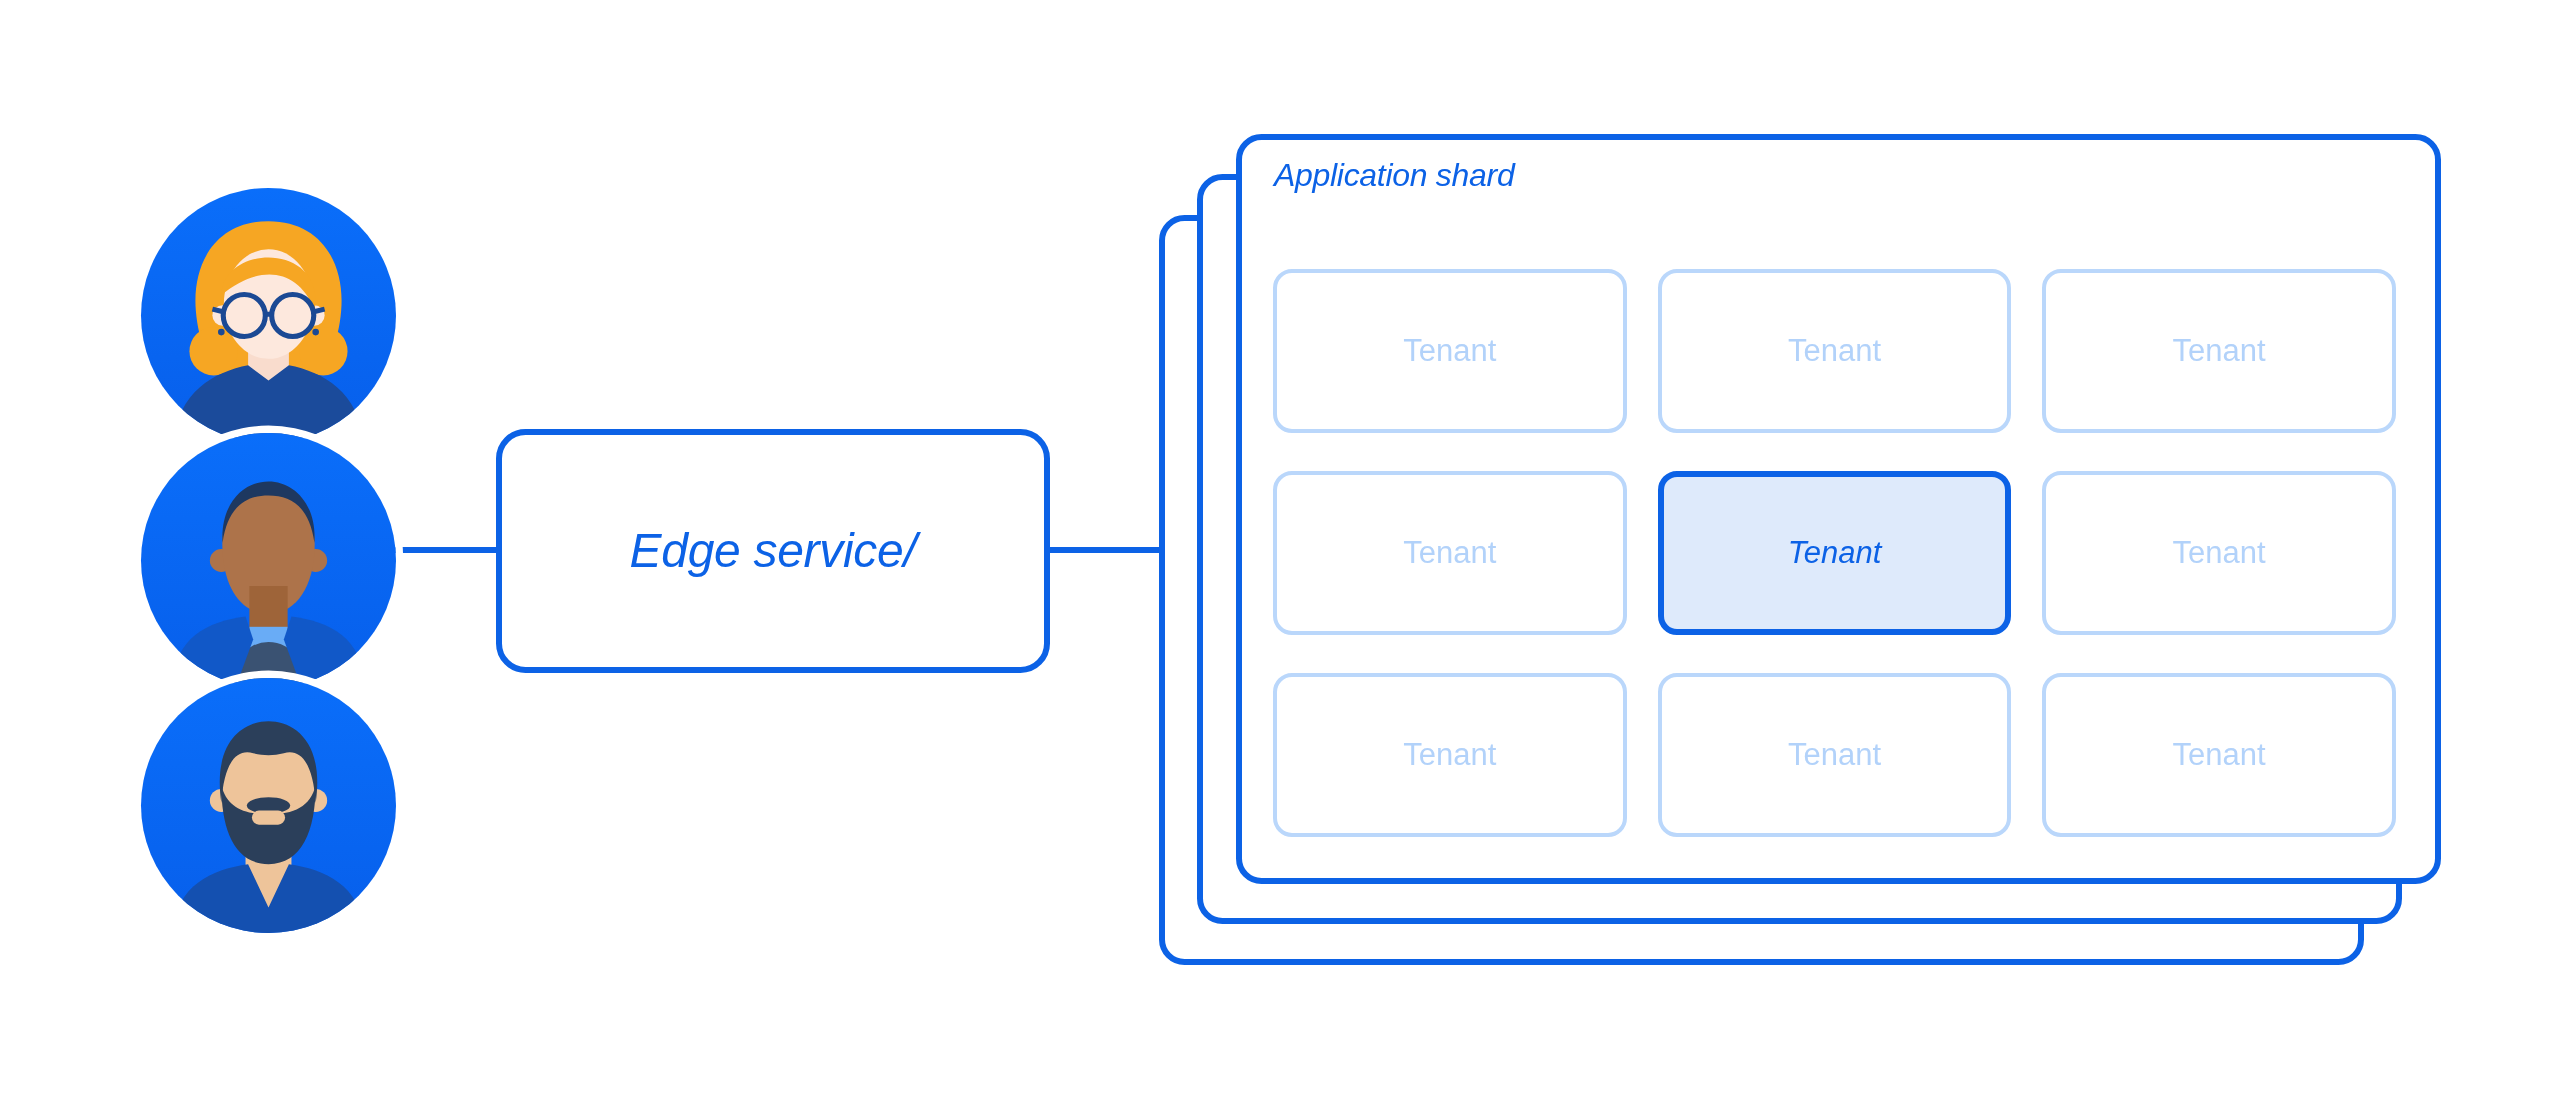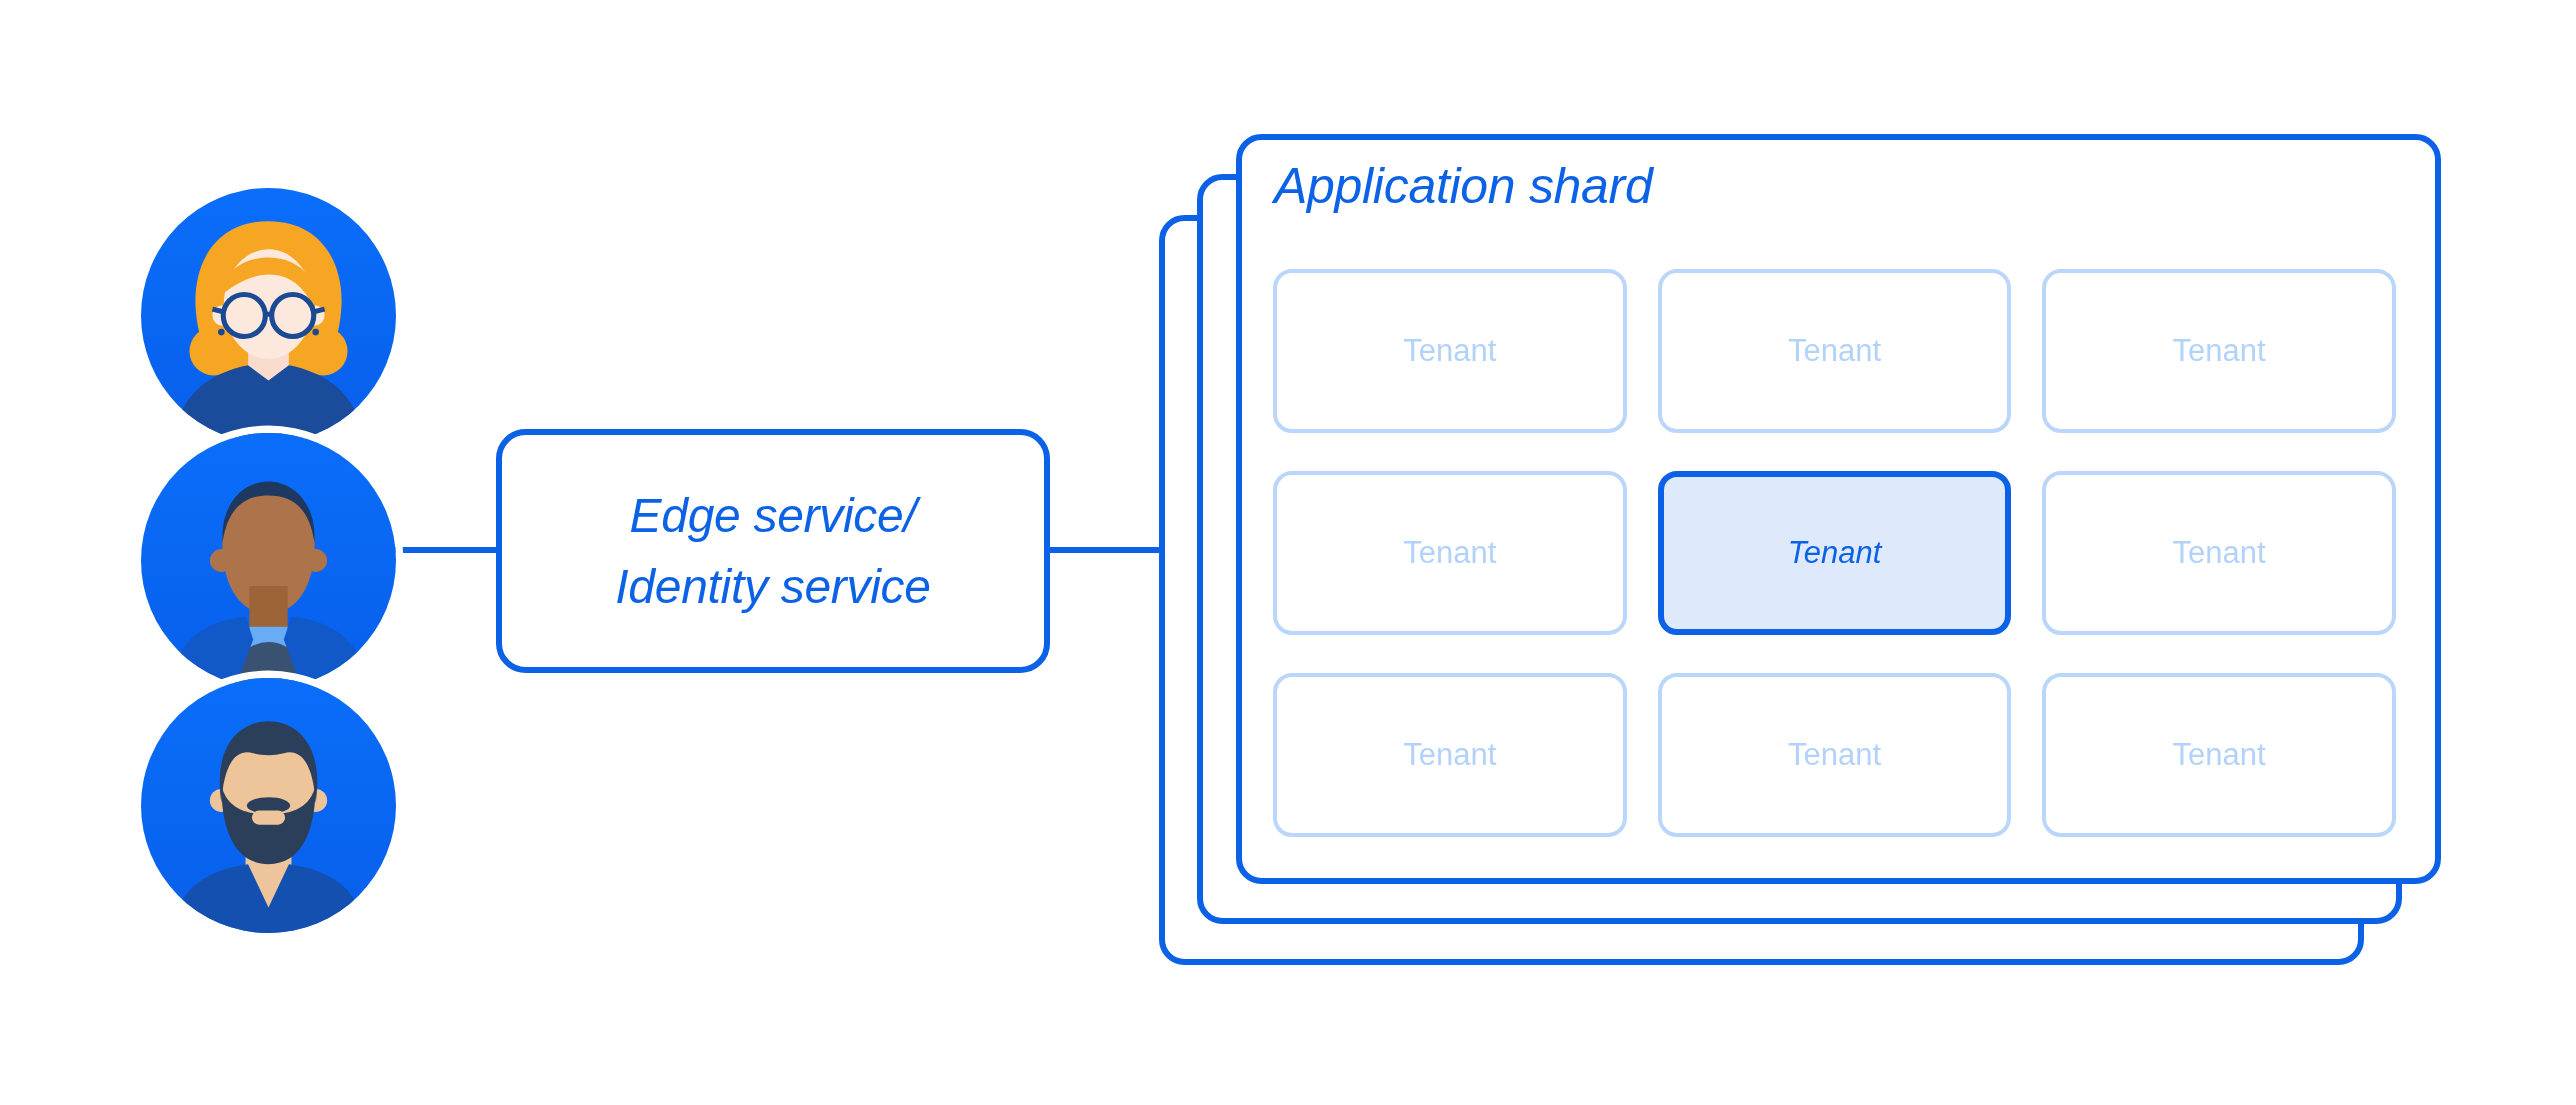--- a/index.html
+++ b/index.html
@@ -67,21 +67,21 @@
     border-radius: 25.5px;
   }
   #shard-card-back-2 { left: 1159px; top: 215px; z-index: 4; }
   #shard-card-back-1 { left: 1197px; top: 174px; z-index: 5; }
   #shard-card-front  { left: 1236px; top: 134px; z-index: 6; }
 
   .shard-title {
     position: absolute;
     left: 32px; top: 17.4px;
     font-style: italic;
-    font-size: 50px;
+    font-size: 32px;
     color: #0C62E6;
     letter-spacing: -0.3px;
     white-space: nowrap;
   }
 
   .tenant-grid {
     position: absolute;
     left: 31px; right: 39px; top: 129px;
     display: grid;
     grid-template-columns: repeat(3, 1fr);
@@ -159,21 +159,20 @@
       <path d="M63,84 C63,120 74,146 100,146 C126,146 137,120 137,84 C133,101 120,107 100,107 C80,107 67,101 63,84 Z" fill="#2B3F5A"></path>
       <ellipse cx="100" cy="100" rx="17" ry="6.5" fill="#2B3F5A"></ellipse>
       <rect x="87" y="104" width="26" height="11" rx="5.5" fill="#EEC49A"></rect>
       <path d="M24,200 C28,162 56,150 84,146 L100,180 L116,146 C144,150 172,162 176,200 Z" fill="#1450B0"></path>
     </svg>
   </div>
 
   <div class="edge-box">
     <div class="edge-label">
       <div>Edge service/</div>
-      <div>Identity service</div>
     </div>
   </div>
 
   <div class="card" id="shard-card-back-2"></div>
   <div class="card" id="shard-card-back-1"></div>
   <div class="card" id="shard-card-front">
     <div class="shard-title">Application shard</div>
     <div class="tenant-grid">
       <div class="tenant">
         <span>Tenant</span>

